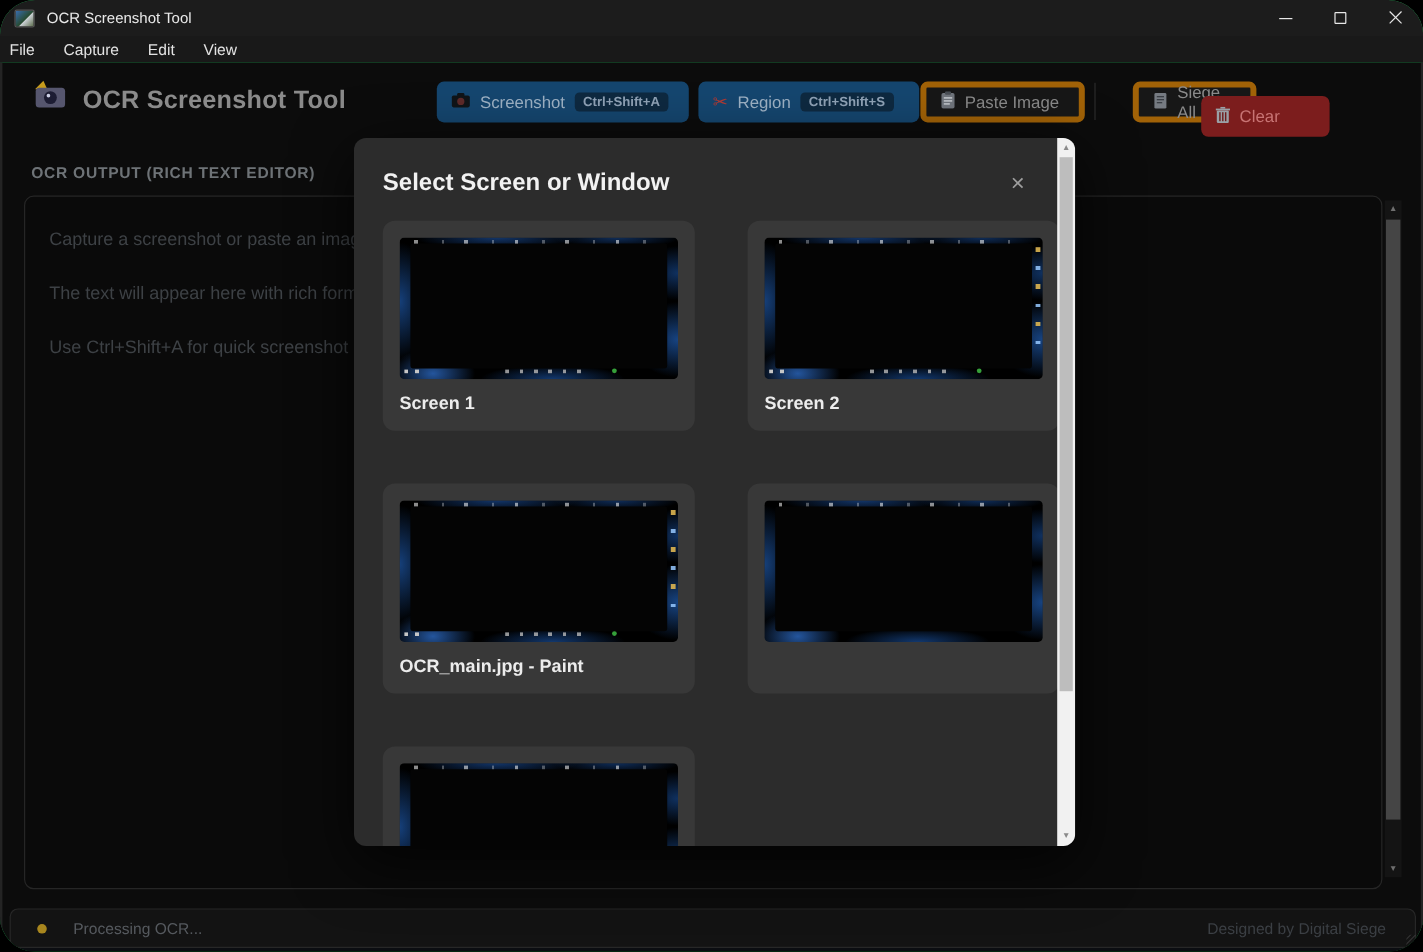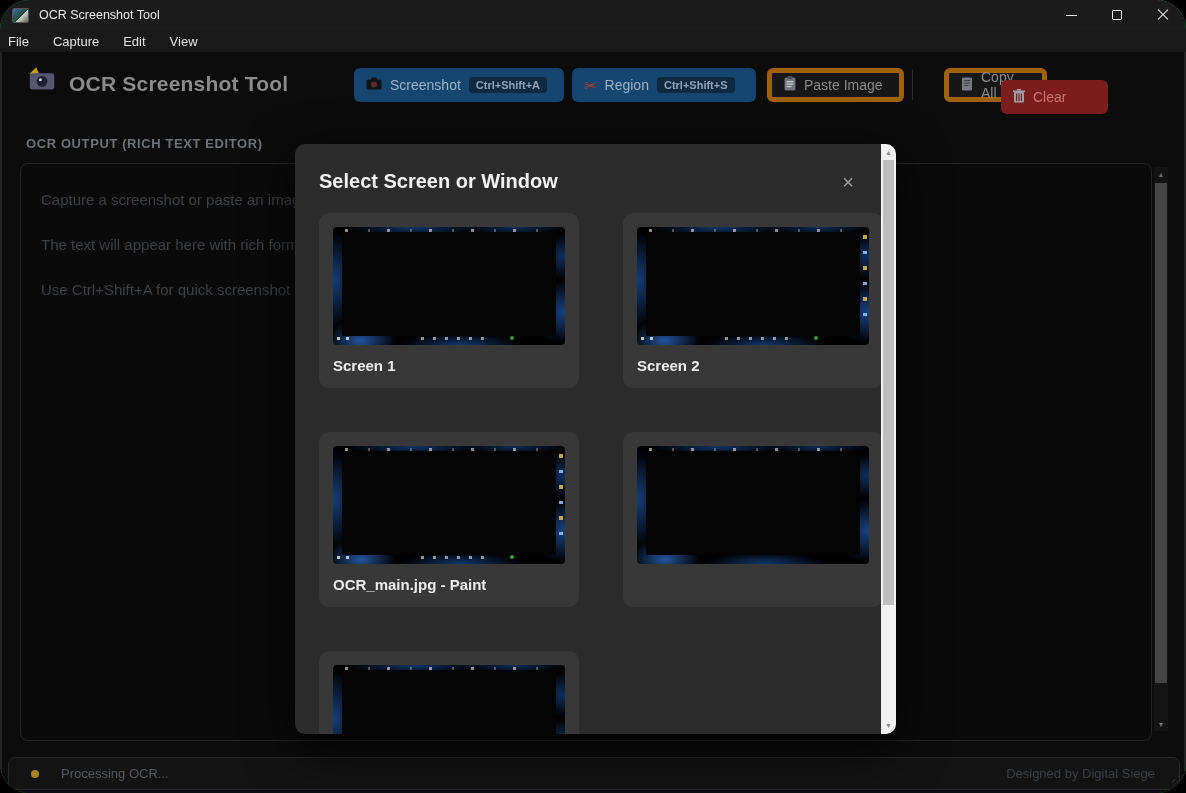--- a/index.html
+++ b/index.html
@@ -31,21 +31,21 @@
   
   .content { position:absolute; top:52px; left:0; right:0; bottom:0; background:#0c0c0c;
              border-left:2px solid #242424; border-right:2px solid #242424; }
 
   
   .app-cam { position:absolute; left:26px; top:14px; }
   .app-title { position:absolute; left:67px; top:20px; font-size:21px; font-weight:700; color:#8b8b8b; letter-spacing:0.2px; }
 
   .btn { position:absolute; top:16px; height:34px; display:flex; align-items:center; gap:8px;
          border-radius:6px; font-size:14px; padding:0 12px; }
-  .btn-primary { background:#15466f; color:#9db1c4; }
+  .btn-primary { background:#15466f; color:#9db1c4;margin-left:10px; }
   .badge { background:#0e2940; color:#8fa2b6; font-size:11px; font-weight:700; padding:2px 7px; border-radius:4px; }
   .btn-dark { background:#171717; border:5px solid #a16207; color:#8a8a8a; }
   .btn-danger { background:#7c1d1d; color:#c87474; }
   .btn-screenshot { left:352px; width:210px; }
   .btn-region { left:570px; width:184px; }
   .btn-paste { left:765px; width:137px; }
   .hdiv { position:absolute; left:910px; top:17px; width:1px; height:31px; background:#2b2b2b; }
   .btn-copy { left:942px; width:103px; }
   .btn-clear { left:999px; width:107px;margin-top:12px; }
   .scissors { color:#b23a34; font-size:15px; line-height:1; }
@@ -69,21 +69,21 @@
   .statusbar { position:absolute; left:6px; top:705px; width:1172px; height:33px; background:#131313;
                border:1px solid #272727; border-radius:7px; display:flex; align-items:center; }
   .status-dot { width:8px; height:8px; border-radius:50%; background:#a8861e; margin-left:22px; }
   .status-text { margin-left:22px; color:#55595e; font-size:13px; }
   .credit { margin-left:auto; margin-right:24px; color:#3b3f44; font-size:13px; }
   .bottom-edge { position:absolute; left:0; right:0; bottom:0; height:3px; background:#0b0d11; }
   .grip { position:absolute; right:2px; top:727px; width:10px; height:10px;
           background:repeating-linear-gradient(135deg,transparent 0 2px,#3a3a3a 2px 3px); opacity:.6; }
 
   
-  .modal { position:absolute; left:293px; top:92px; width:601px; height:590px; background:#2c2c2c;
+  .modal { position:absolute; left:293px; top:63px; width:601px; height:590px; background:#2c2c2c;
            border-radius:10px; box-shadow:0 14px 50px rgba(0,0,0,0.75); overflow:hidden; }
   .modal-head { display:flex; align-items:flex-start; justify-content:space-between;
                 padding:26px 42px 0 24px; }
   .modal-title { color:#f2f2f2; font-size:20px; font-weight:700; }
   .modal-close { color:#9e9e9e; font-size:20px; line-height:1; margin-top:2px; }
   .modal-grid { display:grid; grid-template-columns:260px 260px; column-gap:15px; row-gap:16px;
                 margin:20px 12px 0 24px;gap:44px; }
   .card { background:#383838; border-radius:10px; padding:14px; }
   .card-label { margin-top:12px; font-size:15px; font-weight:700; color:#ececec; }
   .card-notepad .card-label { margin-top:31px; }
@@ -200,21 +200,21 @@
 
     <div class="btn btn-dark btn-copy">
       <span class="ic">
         <svg width="12" height="14" viewBox="0 0 12 14">
             <rect x="1" y="0.5" width="10" height="13" rx="1.2" fill="#767b82"></rect>
             <rect x="3" y="3" width="6" height="1.1" fill="#3a3e44"></rect>
             <rect x="3" y="5.5" width="6" height="1.1" fill="#3a3e44"></rect>
             <rect x="3" y="8" width="4.5" height="1.1" fill="#3a3e44"></rect>
           </svg>
       </span>
-      <span>Copy All</span>
+      <span>Siege All</span>
     </div>
 
     <div class="btn btn-danger btn-clear">
       <span class="ic">
         <svg width="12" height="14" viewBox="0 0 12 14">
             <rect x="1" y="3" width="10" height="10.5" rx="1" fill="#9aa0a6"></rect>
             <rect x="0" y="1.5" width="12" height="1.5" fill="#9aa0a6"></rect>
             <rect x="4" y="0" width="4" height="1.5" fill="#9aa0a6"></rect>
             <rect x="3" y="4.5" width="1.2" height="7.5" fill="#6f1d1d"></rect>
             <rect x="5.4" y="4.5" width="1.2" height="7.5" fill="#6f1d1d"></rect>

